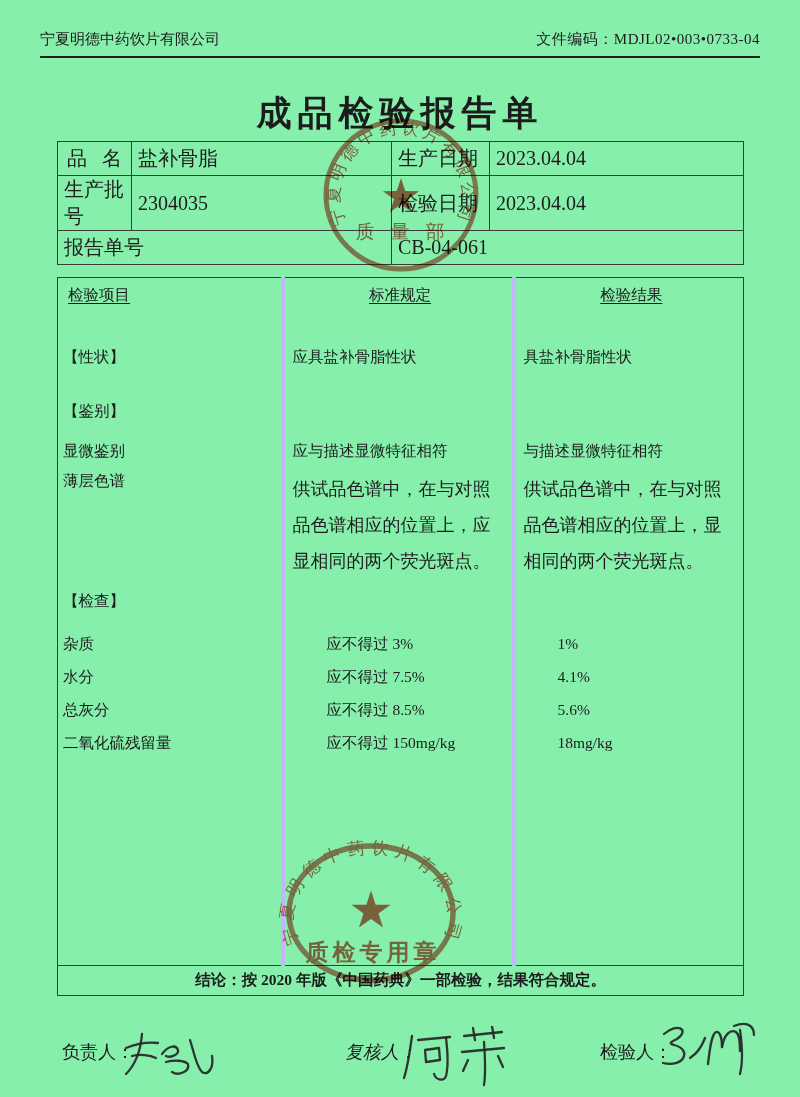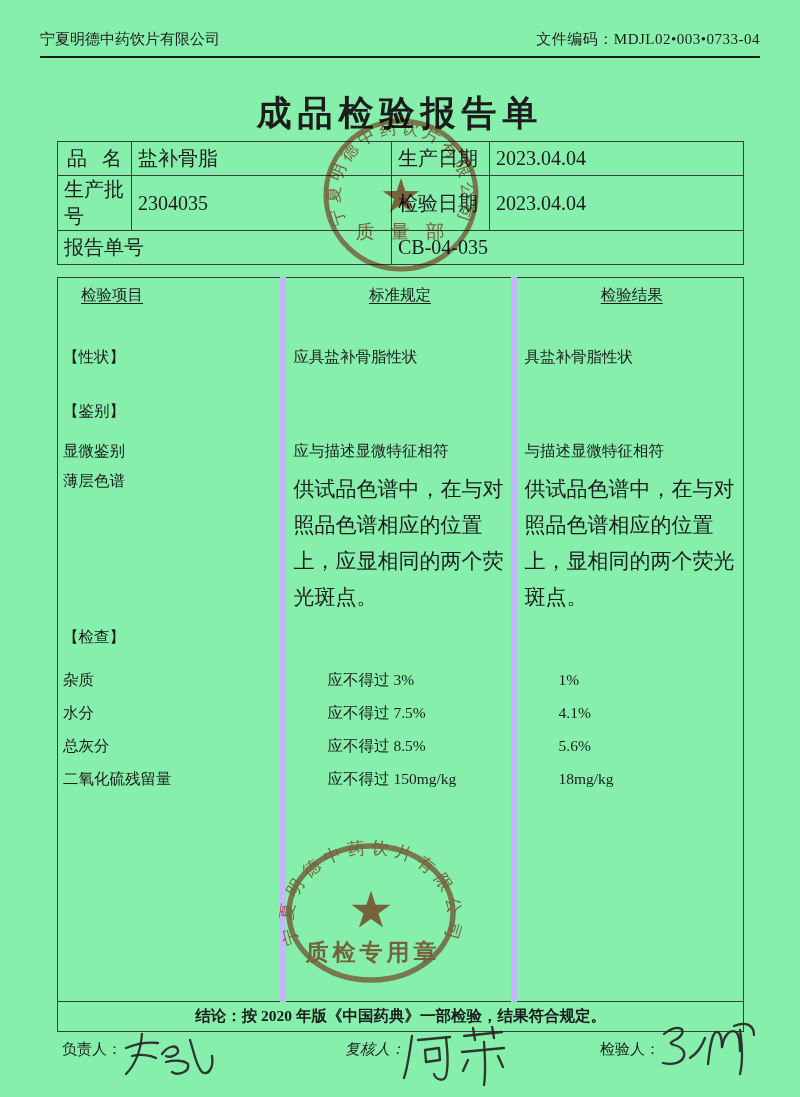--- a/index.html
+++ b/index.html
@@ -14,40 +14,40 @@
   .title{position:absolute;top:90px;left:0;width:100%;text-align:center;
          font-size:35px;font-weight:bold;letter-spacing:6px;}
   
   table{border-collapse:collapse;table-layout:fixed;}
   .info-table{position:absolute;left:57px;top:141px;width:686px;font-size:20px;}
   .info-table td{border:1px solid #3c3c3c;height:33px;padding:0 6px;vertical-align:middle;}
   .info-table td.spread{text-align:justify;text-align-last:justify;padding:0 9px;}
   .main-table{position:absolute;left:57px;top:277px;width:686px;font-size:15.5px;}
   .main-table td{vertical-align:top;padding:0 4px 0 8px;overflow:hidden;}
   .main-table td.c1{padding-left:5px;}
-  .main-table td.c2,.main-table td.c3{border-left:6px solid #c4b5fd;}
+  .main-table td.c2,.main-table td.c3{border-left:4px solid #c4b5fd;}
   .main-table{border:1px solid #3c3c3c;}
   .hrow td{height:46px;padding-top:7px;}
-  .hrow .c1 u{margin-left:18px;}
+  .hrow .c1 u{margin-left:5px;}
   .hrow .c2,.hrow .c3{text-align:center;}
   u{text-decoration:underline;text-underline-offset:3px;}
   .r0 td{height:40px;padding-top:16px;}
   .r1 td{height:38px;padding-top:14px;}
   .r2 td{height:30px;padding-top:2px;}
   .r3 td{height:90px;}
-  .para{font-size:21px;line-height:36px;}
+  .para{font-size:18px;line-height:36px;}
   .r4 td{height:36px;padding-top:12px;}
   .r5 td,.r6 td,.r7 td,.r8 td{height:33px;line-height:33px;padding-left:42px;}
   .r9 td{height:110px;padding-top:4px;}
   .r9 .para{line-height:35px;}
   .filler td{height:206px;}
   .concl td{border-top:1px solid #3c3c3c;height:29px;text-align:center;
             font-weight:bold;vertical-align:middle;padding:0;}
   
-  .footer{position:absolute;left:0;top:1038px;width:100%;height:60px;font-size:15px;}
+  .footer{position:absolute;left:0;top:1038px;width:100%;height:60px;font-size:18px;}
   .footer .lab{position:absolute;top:2px;}
   .lab.l1{left:62px;} .lab.l2{left:345px;font-style:italic;} .lab.l3{left:600px;}
   .sig{position:absolute;}
   .sig path{fill:none;stroke:#262626;stroke-width:2.3;stroke-linecap:round;stroke-linejoin:round;opacity:.92;}
   
   .stamp{position:absolute;color:var(--stamp-red,#d8432f);opacity:.8;mix-blend-mode:multiply;pointer-events:none;}
   .stamp-top{left:316px;top:112px;}
   .stamp-bottom{left:261px;top:822px;}
   .stamp text{font-family:"Liberation Serif","DejaVu Serif",serif;}
 </style>
@@ -78,21 +78,21 @@
       <td>2023.04.04</td>
     </tr>
     <tr>
       <td>生产批号</td>
       <td>2304035</td>
       <td>检验日期</td>
       <td>2023.04.04</td>
     </tr>
     <tr>
       <td colspan="2">报告单号</td>
-      <td colspan="2">CB-04-035</td>
+      <td colspan="2">CB-04-061</td>
     </tr>
   </tbody>
     </table>
 
   <table class="main-table">
     <colgroup>
         <col style="width:225px">
         <col style="width:231px">
         <col style="width:230px">
       </colgroup>

